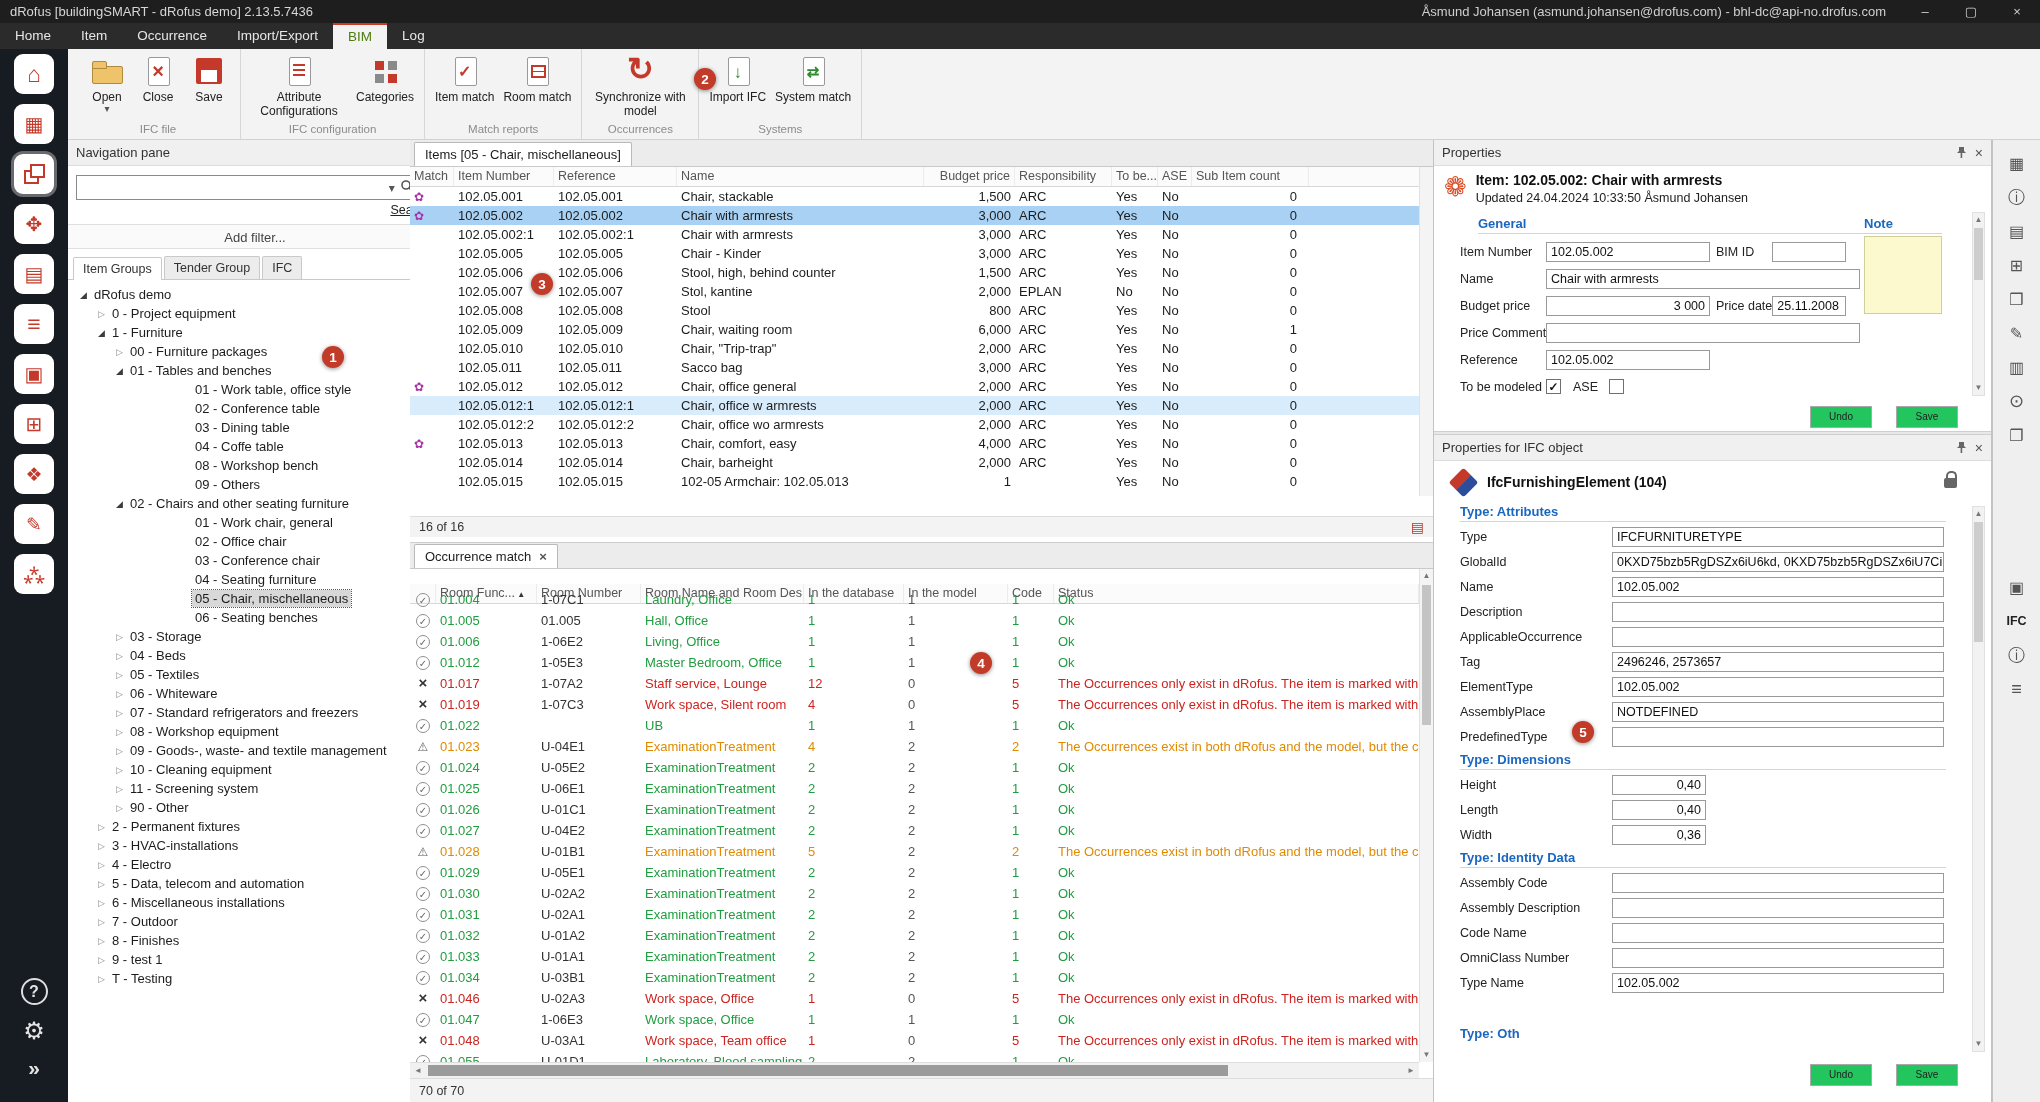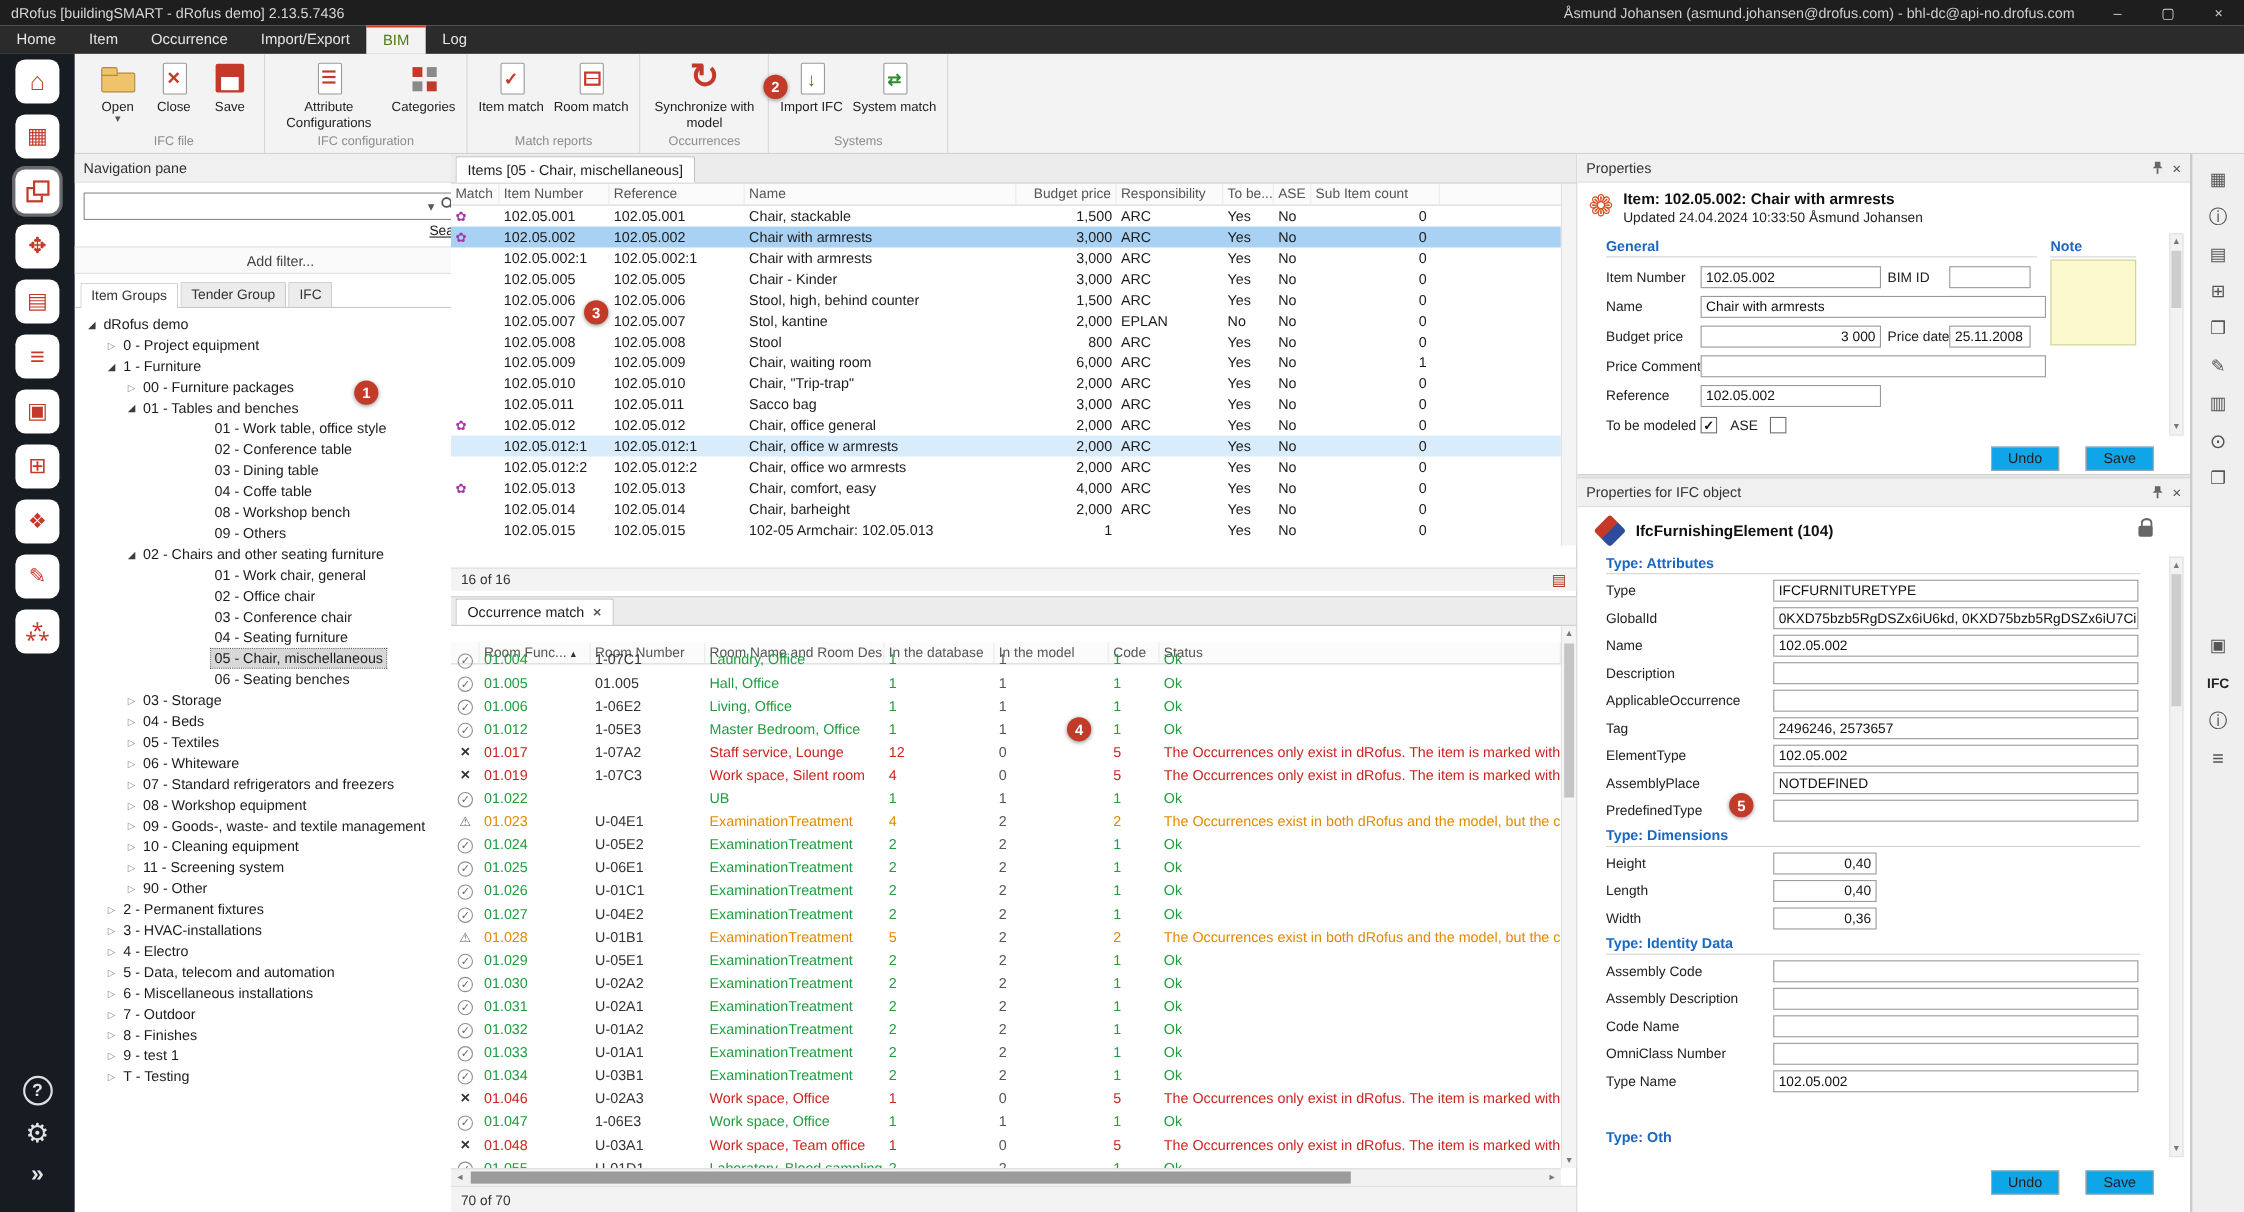--- a/index.html
+++ b/index.html
@@ -159,42 +159,42 @@
   .occ-hthumb{position:absolute;left:18px;top:2px;width:800px;height:11px;background:#9b9b9b;}
   .occ-foot{top:938px;height:24px;}
 
   
   .props{position:absolute;left:1434px;top:140px;width:558px;height:962px;background:#fff;border-right:1px solid #c3c3c3;}
   .ptitle-row{position:absolute;left:10px;top:32px;display:flex;align-items:flex-start;gap:9px;width:500px;}
   .item-flower{color:#d94e26;font-size:27px;line-height:30px;}
   .ptitle{font-weight:bold;font-size:14px;color:#111;}
   .pupdated{font-size:12.5px;color:#222;margin-top:3px;}
   .sect{position:absolute;font-weight:bold;font-size:13px;color:#1a67c0;border-bottom:1px solid #d4d4d4;padding-bottom:2px;}
-  .sect-gen{left:26px;top:76px;width:392px;}
+  .sect-gen{left:44px;top:76px;width:392px;}
   .sect-note{left:430px;top:76px;width:78px;}
   .pfields{position:absolute;left:0;top:98px;width:430px;}
   .prow{display:flex;align-items:center;height:27px;padding-left:26px;}
   .plabel{flex:0 0 86px;font-size:12.5px;color:#222;white-space:nowrap;overflow:hidden;}
   .plabel2{flex:0 0 62px;font-size:12.5px;color:#222;padding-left:6px;white-space:nowrap;}
   .pinput,.finput{display:inline-block;height:20px;line-height:18px;border:1px solid #9a9a9a;background:#fff;font-size:12.5px;padding:0 4px;white-space:nowrap;overflow:hidden;color:#111;}
   .w165{width:164px;}
   .w300{width:314px;}
   .w72{width:74px;}
   .num{text-align:right;}
   .cbox{width:15px;height:15px;border:1px solid #707070;background:#fff;display:inline-flex;align-items:center;justify-content:center;font-size:12px;color:#111;margin-right:6px;}
   .cbox.checked::before{content:"✓";font-weight:bold;}
   .note-box{position:absolute;left:430px;top:96px;width:78px;height:78px;background:#fdf9cf;border:1px solid #cfcf9a;}
   .pvscroll{position:absolute;right:6px;width:13px;background:#f2f2f2;border:1px solid #e0e0e0;}
   .p-scroll1{top:72px;height:184px;}
   .p-scroll2{top:366px;height:546px;}
   .pvthumb{margin:1px 1px 0;height:52px;background:#cdcdcd;}
   .pbuttons{position:absolute;left:0;width:524px;display:flex;justify-content:flex-end;gap:24px;}
   .pb-1{top:266px;}
   .pb-2{top:924px;}
-  .btn{width:62px;height:22px;background:#0ea5e9;border:1px solid #a9a9a9;font-size:13px;font-family:inherit;color:#222;line-height:20px;text-align:center;}
+  .btn{width:62px;height:22px;background:#22c55e;border:1px solid #a9a9a9;font-size:10px;font-family:inherit;color:#222;line-height:20px;text-align:center;}
   .pdivider{position:absolute;left:0;top:291px;width:100%;height:4px;background:#e8e8e8;border-top:1px solid #cfcfcf;border-bottom:1px solid #cfcfcf;}
   .iheader{position:absolute;left:0;top:295px;width:100%;height:26px;background:#f0f0f0;border-bottom:1px solid #ddd;display:flex;align-items:center;padding:0 8px;font-size:13px;color:#333;}
   .ititle{position:absolute;left:14px;top:330px;display:flex;align-items:center;}
   .ifc-diamond{width:21px;height:21px;transform:rotate(45deg);background:linear-gradient(90deg,#c5392b 50%,#2b4d9b 50%);border-radius:3px;margin:2px 13px 0 5px;}
   .ititle-text{font-weight:bold;font-size:14px;color:#111;}
   .lock{position:absolute;right:34px;top:338px;width:13px;height:10px;background:#666;border-radius:2px;}
   .lock::before{content:"";position:absolute;top:-7px;left:2px;width:7px;height:8px;border:2px solid #666;border-bottom:none;border-radius:5px 5px 0 0;}
   .isect{position:absolute;left:26px;width:486px;font-weight:bold;font-size:13px;color:#1a67c0;border-bottom:1px solid #d4d4d4;padding-bottom:2px;}
   .is-attr{top:364px;}
   .is-dims{top:612px;}

